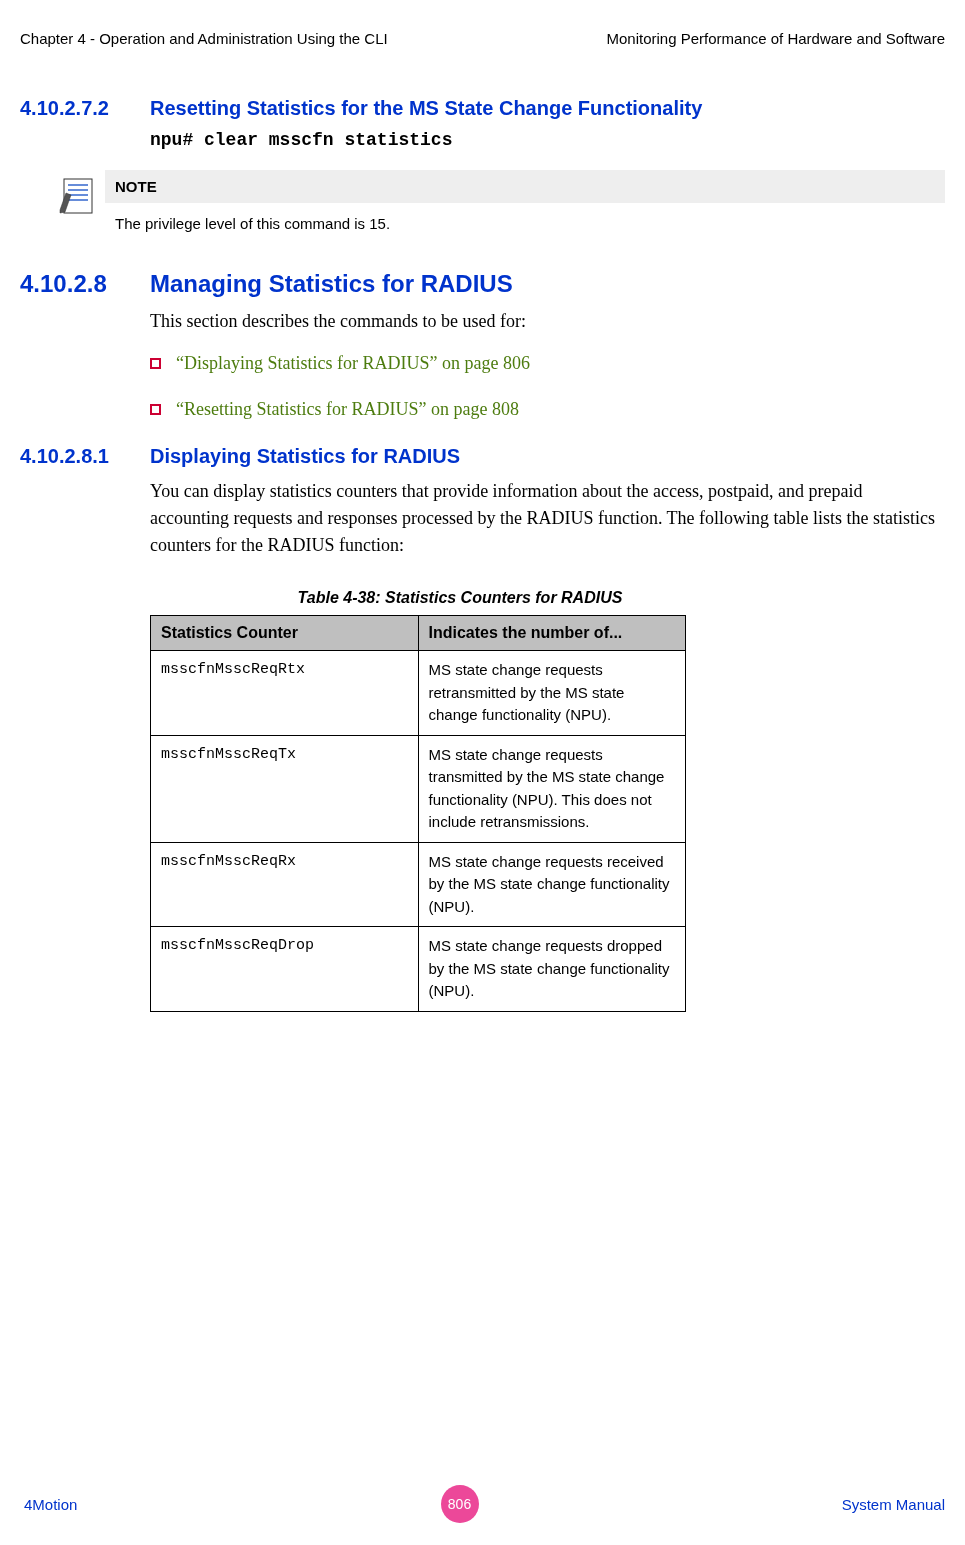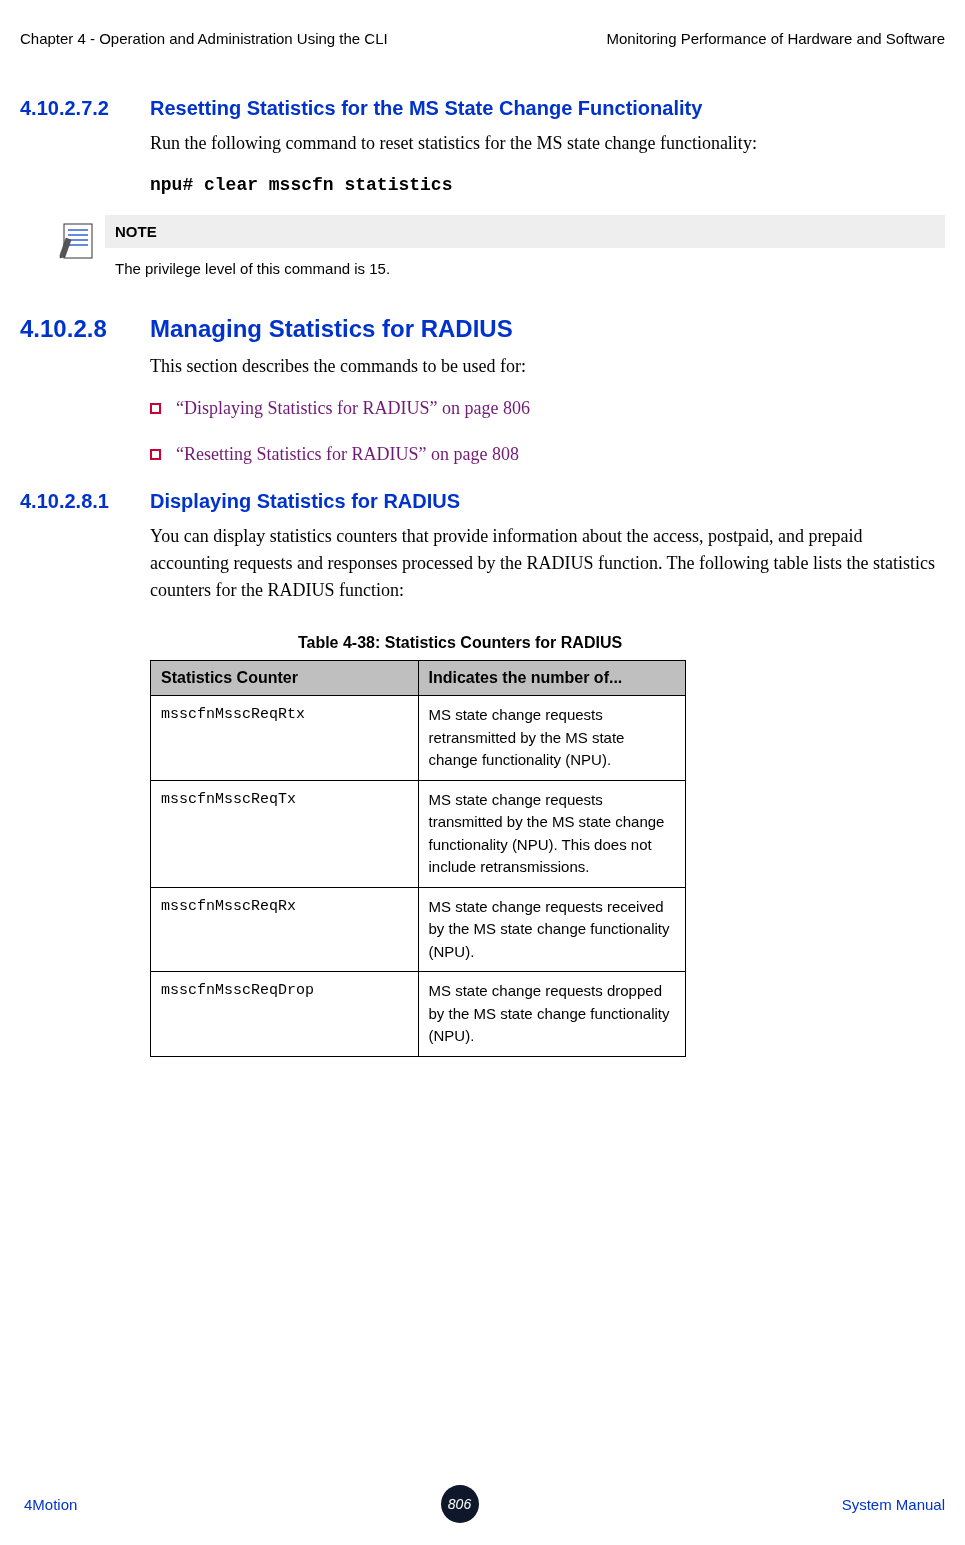--- a/index.html
+++ b/index.html
@@ -104,21 +104,21 @@
     }
     .bullet-square {
       width: 11px;
       height: 11px;
       border: 2px solid #cc0033;
       margin-right: 15px;
       margin-top: 5px;
       flex-shrink: 0;
     }
     .bullet-text {
-      color: #701a75;
+      color: #4d7c0f;
       font-family: Georgia, 'Times New Roman', serif;
       font-size: 18px;
       text-align: right;
     }
     .table-caption {
       text-align: center;
       font-weight: bold;
       font-size: 16px;
       margin-bottom: 8px;
       margin-top: 30px;
@@ -155,50 +155,48 @@
       display: flex;
       justify-content: space-between;
       align-items: center;
       font-size: 15px;
       margin-left: 20px;
     }
     .footer-left {
       color: #0033cc;
     }
     .footer-center {
-      background: #0f172a;
+      background: #ec4899;
       color: #fff;
       border-radius: 50%;
       width: 38px;
       height: 38px;
       display: flex;
       align-items: center;
       justify-content: center;
       font-size: 14px;
-      font-style: italic;
     }
     .footer-right {
       color: #0033cc;
     }
   </style>
 </head>
 <body>
 
 <div class="page-header">
   <span>Chapter 4 - Operation and Administration Using the CLI</span>
   <span>Monitoring Performance of Hardware and Software</span>
 </div>
 
 <div class="content">
 
   <div class="section-row">
     <div class="section-num">4.10.2.7.2</div>
     <div class="section-title">Resetting Statistics for the MS State Change Functionality</div>
   </div>
-  <div class="body-text">Run the following command to reset statistics for the MS state change functionality:</div>
   <div class="code-text">npu# clear msscfn statistics</div>
 
   <div class="note-box">
     <div class="note-icon">
       <svg width="40" height="42" viewBox="0 0 40 42">
         <rect x="6" y="4" width="28" height="34" fill="#fff" stroke="#333" stroke-width="1"></rect>
         <line x1="10" y1="10" x2="30" y2="10" stroke="#3366cc" stroke-width="1.5"></line>
         <line x1="10" y1="15" x2="30" y2="15" stroke="#3366cc" stroke-width="1.5"></line>
         <line x1="10" y1="20" x2="30" y2="20" stroke="#3366cc" stroke-width="1.5"></line>
         <line x1="10" y1="25" x2="30" y2="25" stroke="#3366cc" stroke-width="1.5"></line>
@@ -227,21 +225,21 @@
       <div class="bullet-text">“Resetting Statistics for RADIUS” on page 808</div>
     </div>
   </div>
 
   <div class="section-row">
     <div class="section-num">4.10.2.8.1</div>
     <div class="section-title">Displaying Statistics for RADIUS</div>
   </div>
   <div class="body-text">You can display statistics counters that provide information about the access, postpaid, and prepaid accounting requests and responses processed by the RADIUS function. The following table lists the statistics counters for the RADIUS function:</div>
 
-  <div class="table-caption" style="margin-left:130px; width:620px;">Table 4-38: Statistics Counters for RADIUS</div>
+  <div class="table-caption" style="margin-left:130px; width:620px;font-style:italic;">Table 4-38: Statistics Counters for RADIUS</div>
   <table class="stats-table">
     <thead>
       <tr>
         <th>Statistics Counter</th>
         <th>Indicates the number of...</th>
       </tr>
     </thead>
     <tbody>
       <tr>
         <td>msscfnMsscReqRtx</td>

